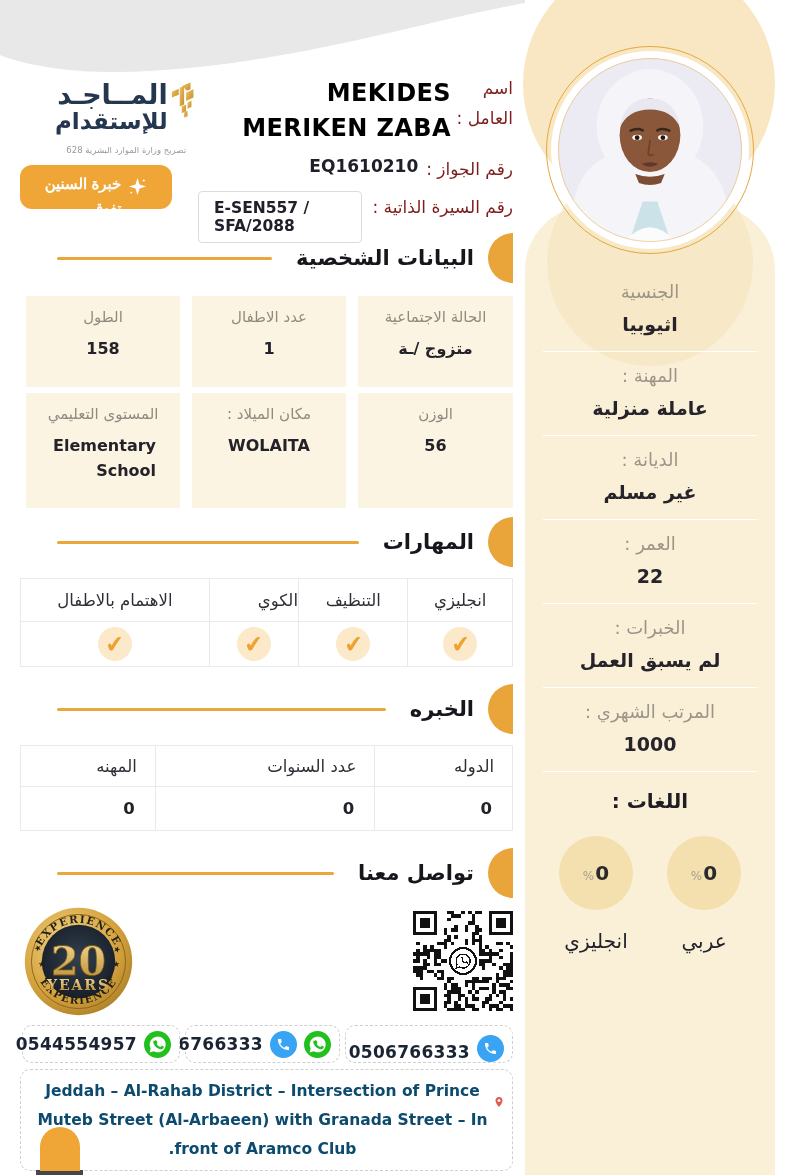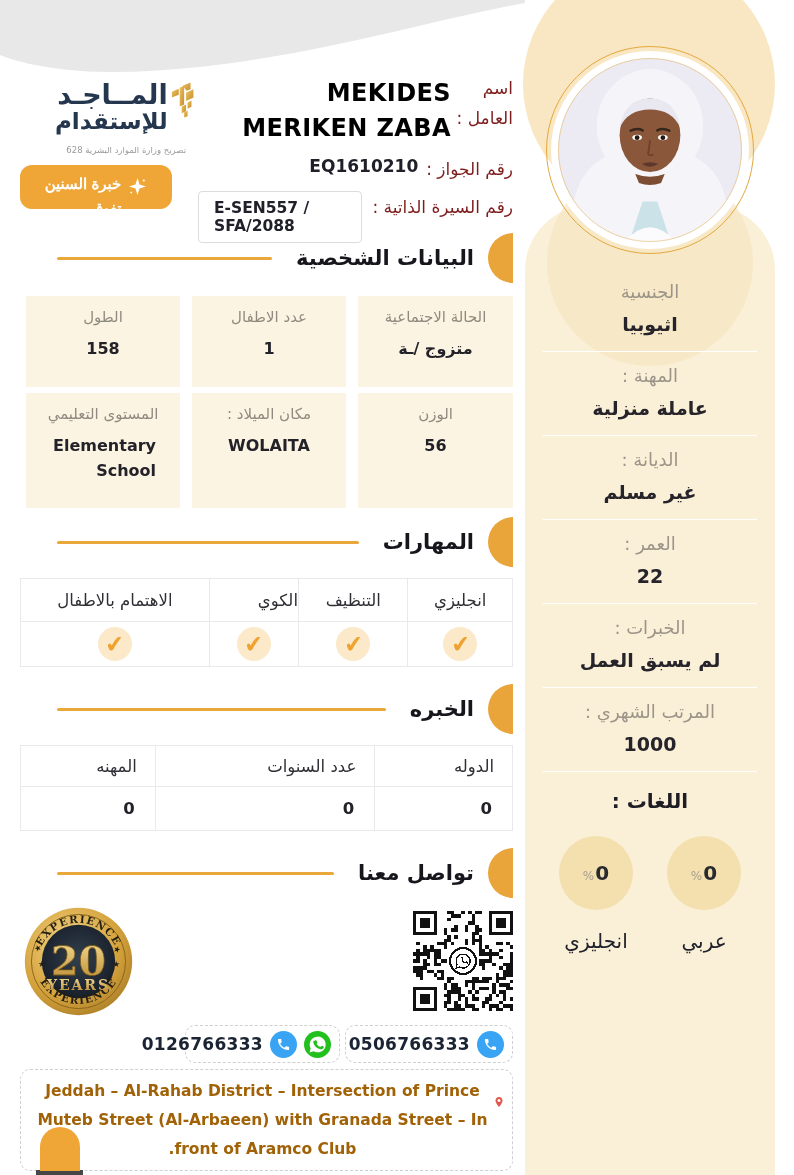--- a/index.html
+++ b/index.html
@@ -62,25 +62,25 @@
   .exp-table th { height:41px; font-size:16.5px; color:#2E2E35; text-align:right; padding-left:10px; padding-right:18px; }
   .exp-table td { height:44px; font-size:16.5px; color:#242229; text-align:right; padding-right:20px; font-weight:600; }
 
   
   .contact-row { margin-top:6px; height:112px; display:flex; flex-direction:row-reverse; justify-content:space-between; align-items:center; }
   .qr-box { width:100px; height:100px; position:relative; margin-left:8px; cursor:pointer; }
   .badge-20 { width:113px; height:113px; margin-left:2px; }
 
   .phone-row { margin-top:8px; direction:rtl; display:flex; gap:5px; }
   .phone-box { height:38px; border:1.5px dashed #CFCFCF; border-radius:10px; background:#fff; display:flex; direction:ltr; align-items:center; justify-content:flex-end; gap:7px; padding:0 8px; cursor:pointer; }
-  .pb-1{width:168px;} .pb-2{width:155px;} .pb-3{width:158px;}
+  .pb-1{width:168px;align-items:flex-end;} .pb-2{width:155px;} .pb-3{width:158px;}
   .phone-num { font-size:17px; font-weight:800; color:#1A2433; letter-spacing:.3px; }
   .ic-circle { width:27px; height:27px; flex:none; }
 
-  .address-box { margin-top:6px; width:493px; border:1.5px dashed #CFCFCF; border-radius:10px; background:#fff; direction:rtl; text-align:center; font-size:15.5px; font-weight:700; color:#a16207; line-height:1.85; padding:7px 24px 7px 16px; position:relative; }
+  .address-box { margin-top:6px; width:493px; border:1.5px dashed #CFCFCF; border-radius:10px; background:#fff; direction:rtl; text-align:center; font-size:15.5px; font-weight:700; color:#0c4a6e; line-height:1.85; padding:7px 24px 7px 16px; position:relative; }
   .pin-ic { position:absolute; left:auto; right:7px; top:26px; width:12px; height:12px; }
 
   .hash-box { margin-top:7px; width:493px; height:36px; border:1.5px dashed #CFCFCF; border-radius:10px; background:#fff; display:flex; align-items:center; justify-content:flex-end; gap:8px; padding:0 12px; }
   .hash-sym { font-size:18px; font-weight:800; color:#17171d; }
   .snap-circle { width:26px; height:26px; cursor:pointer; }
 
   
   .footer-dark { position:absolute; left:36px; bottom:0; width:47px; height:5px; background:#474747; }
   .footer-pill { position:absolute; left:40px; bottom:4px; width:40px; height:44px; background:#EFA636; border-radius:20px 20px 0 0; }
 
@@ -585,20 +585,30 @@
             </g>
           </svg>
         <svg class="ic-circle" viewBox="0 0 24 24">
             <circle cx="12" cy="12" r="12" fill="#22C01D"></circle>
             <g transform="translate(3.6,3.6) scale(0.7)">
               <path d="M12 2a10 10 0 0 0-8.7 14.9L2 22l5.3-1.4A10 10 0 1 0 12 2z" fill="#fff"></path>
               <path d="M8.6 7.3c.3-.6.8-.6 1.1-.6l.8.1c.3.1.5.4.7 1l.6 1.5c.1.2 0 .4-.1.6l-.6.8c-.2.2-.3.4-.1.7.2.3.9 1.4 1.9 2.2 1.2 1 2.2 1.3 2.5 1.4.3.1.5.1.7-.1l1-1.1c.2-.2.4-.3.7-.2l1.8.9c.3.1.4.2.4.4 0 .3 0 .9-.4 1.6-.3.7-1.8 1.4-2.5 1.4-.7.1-1.5.3-4.9-1.2-4-1.8-5.1-6-5.2-6.3-.1-.3-.8-2.2.1-3.1z" fill="#22C01D"></path>
             </g>
           </svg>
       </div>
+      <div class="phone-box pb-3">
+        <span class="phone-num">0544554957</span>
+        <svg class="ic-circle" viewBox="0 0 24 24">
+            <circle cx="12" cy="12" r="12" fill="#22C01D"></circle>
+            <g transform="translate(3.6,3.6) scale(0.7)">
+              <path d="M12 2a10 10 0 0 0-8.7 14.9L2 22l5.3-1.4A10 10 0 1 0 12 2z" fill="#fff"></path>
+              <path d="M8.6 7.3c.3-.6.8-.6 1.1-.6l.8.1c.3.1.5.4.7 1l.6 1.5c.1.2 0 .4-.1.6l-.6.8c-.2.2-.3.4-.1.7.2.3.9 1.4 1.9 2.2 1.2 1 2.2 1.3 2.5 1.4.3.1.5.1.7-.1l1-1.1c.2-.2.4-.3.7-.2l1.8.9c.3.1.4.2.4.4 0 .3 0 .9-.4 1.6-.3.7-1.8 1.4-2.5 1.4-.7.1-1.5.3-4.9-1.2-4-1.8-5.1-6-5.2-6.3-.1-.3-.8-2.2.1-3.1z" fill="#22C01D"></path>
+            </g>
+          </svg>
+      </div>
     </div>
 
     <div class="address-box">
       <span>Jeddah – Al-Rahab District – Intersection of Prince Muteb Street (Al-Arbaeen) with Granada Street – In front of Aramco Club.</span>
       <svg class="pin-ic" viewBox="0 0 24 24">
           <path d="M12 2C8.1 2 5 5.1 5 9c0 5.2 7 13 7 13s7-7.8 7-13c0-3.9-3.1-7-7-7z" fill="#E2574C"></path>
           <circle cx="12" cy="9" r="3" fill="#fff"></circle>
         </svg>
     </div>
 

